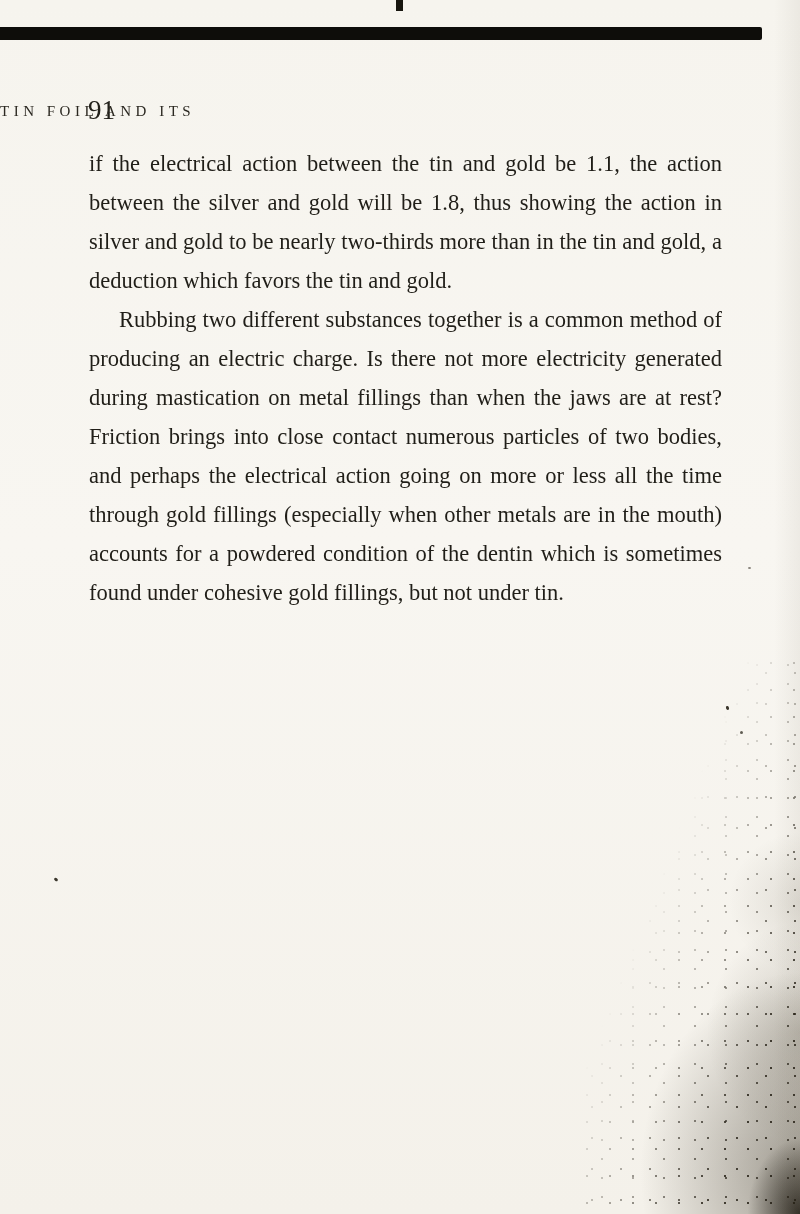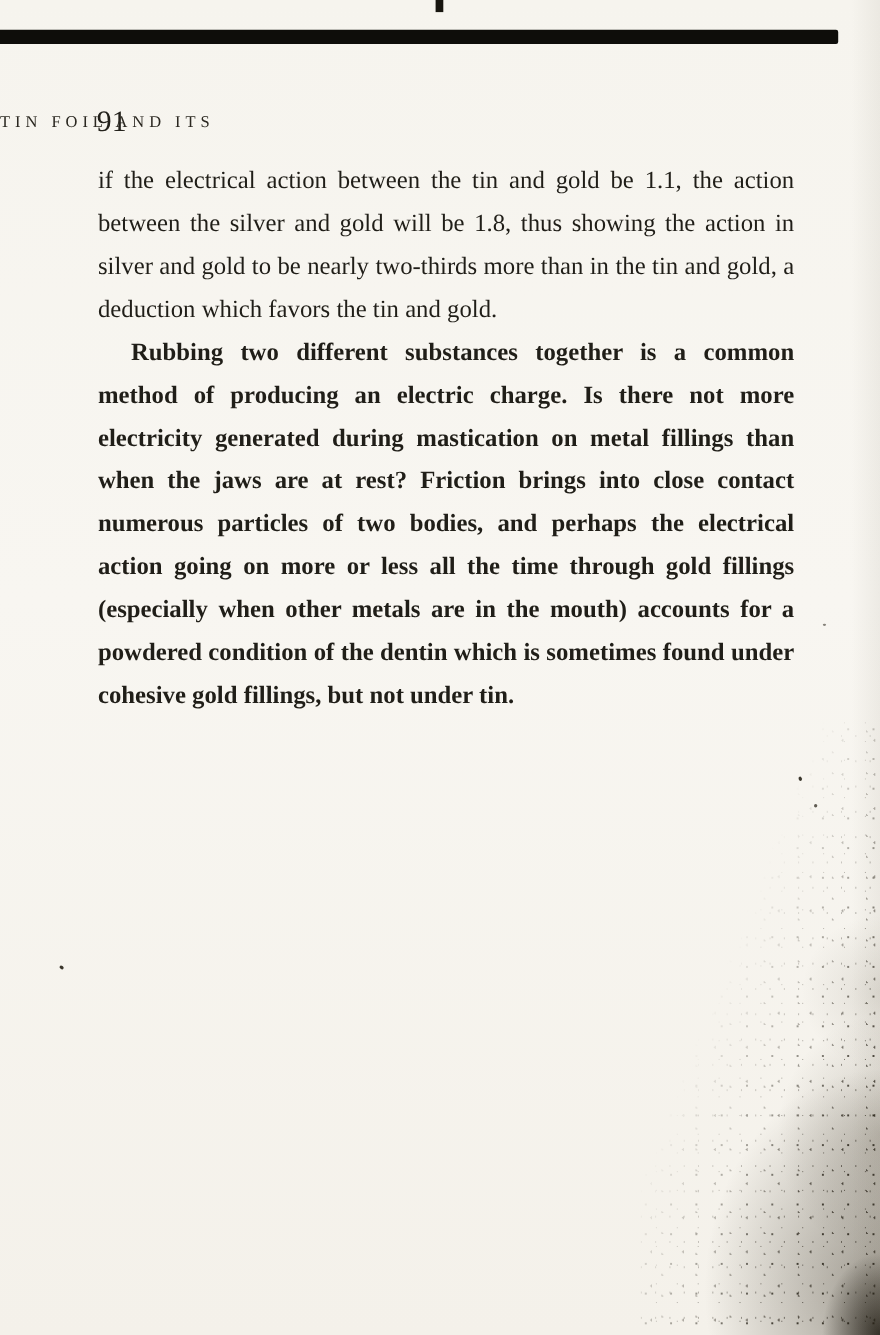--- a/index.html
+++ b/index.html
@@ -66,21 +66,20 @@
     color: #201e18;
     text-align: justify;
     text-justify: inter-word;
   }
   .body-text p {
     margin: 0;
     padding: 0;
   }
   .body-text p + p {
     text-indent: 30px;
-    font-weight: bold;
   }
   
   .scan-smudge {
     position: absolute;
     right: 0;
     bottom: 0;
     width: 190px;
     height: 520px;
     background:
       radial-gradient(70px 100px at 100% 100%, rgba(28, 24, 16, 0.85), rgba(28, 24, 16, 0) 75%),

